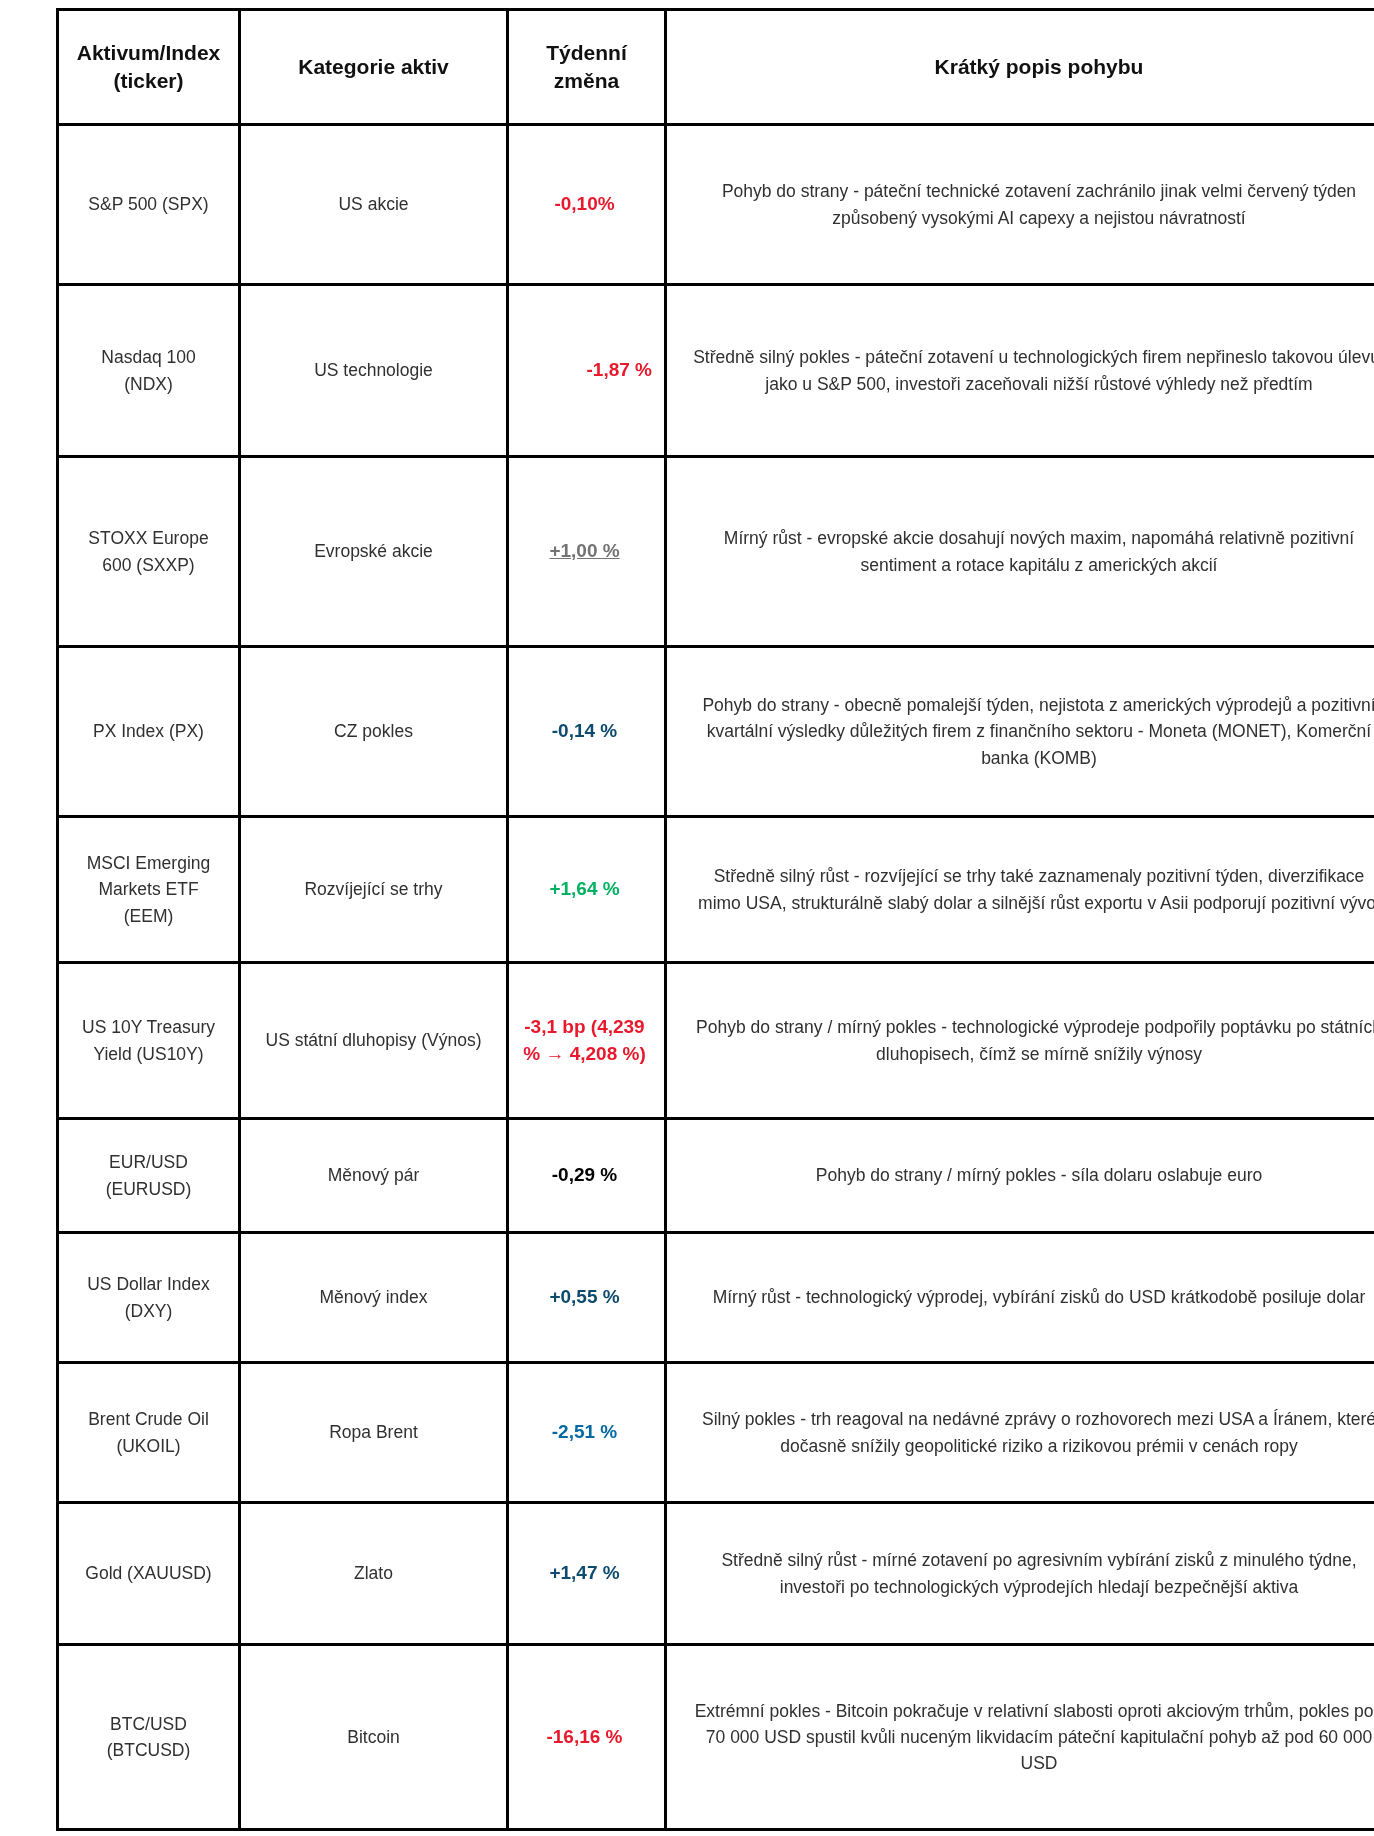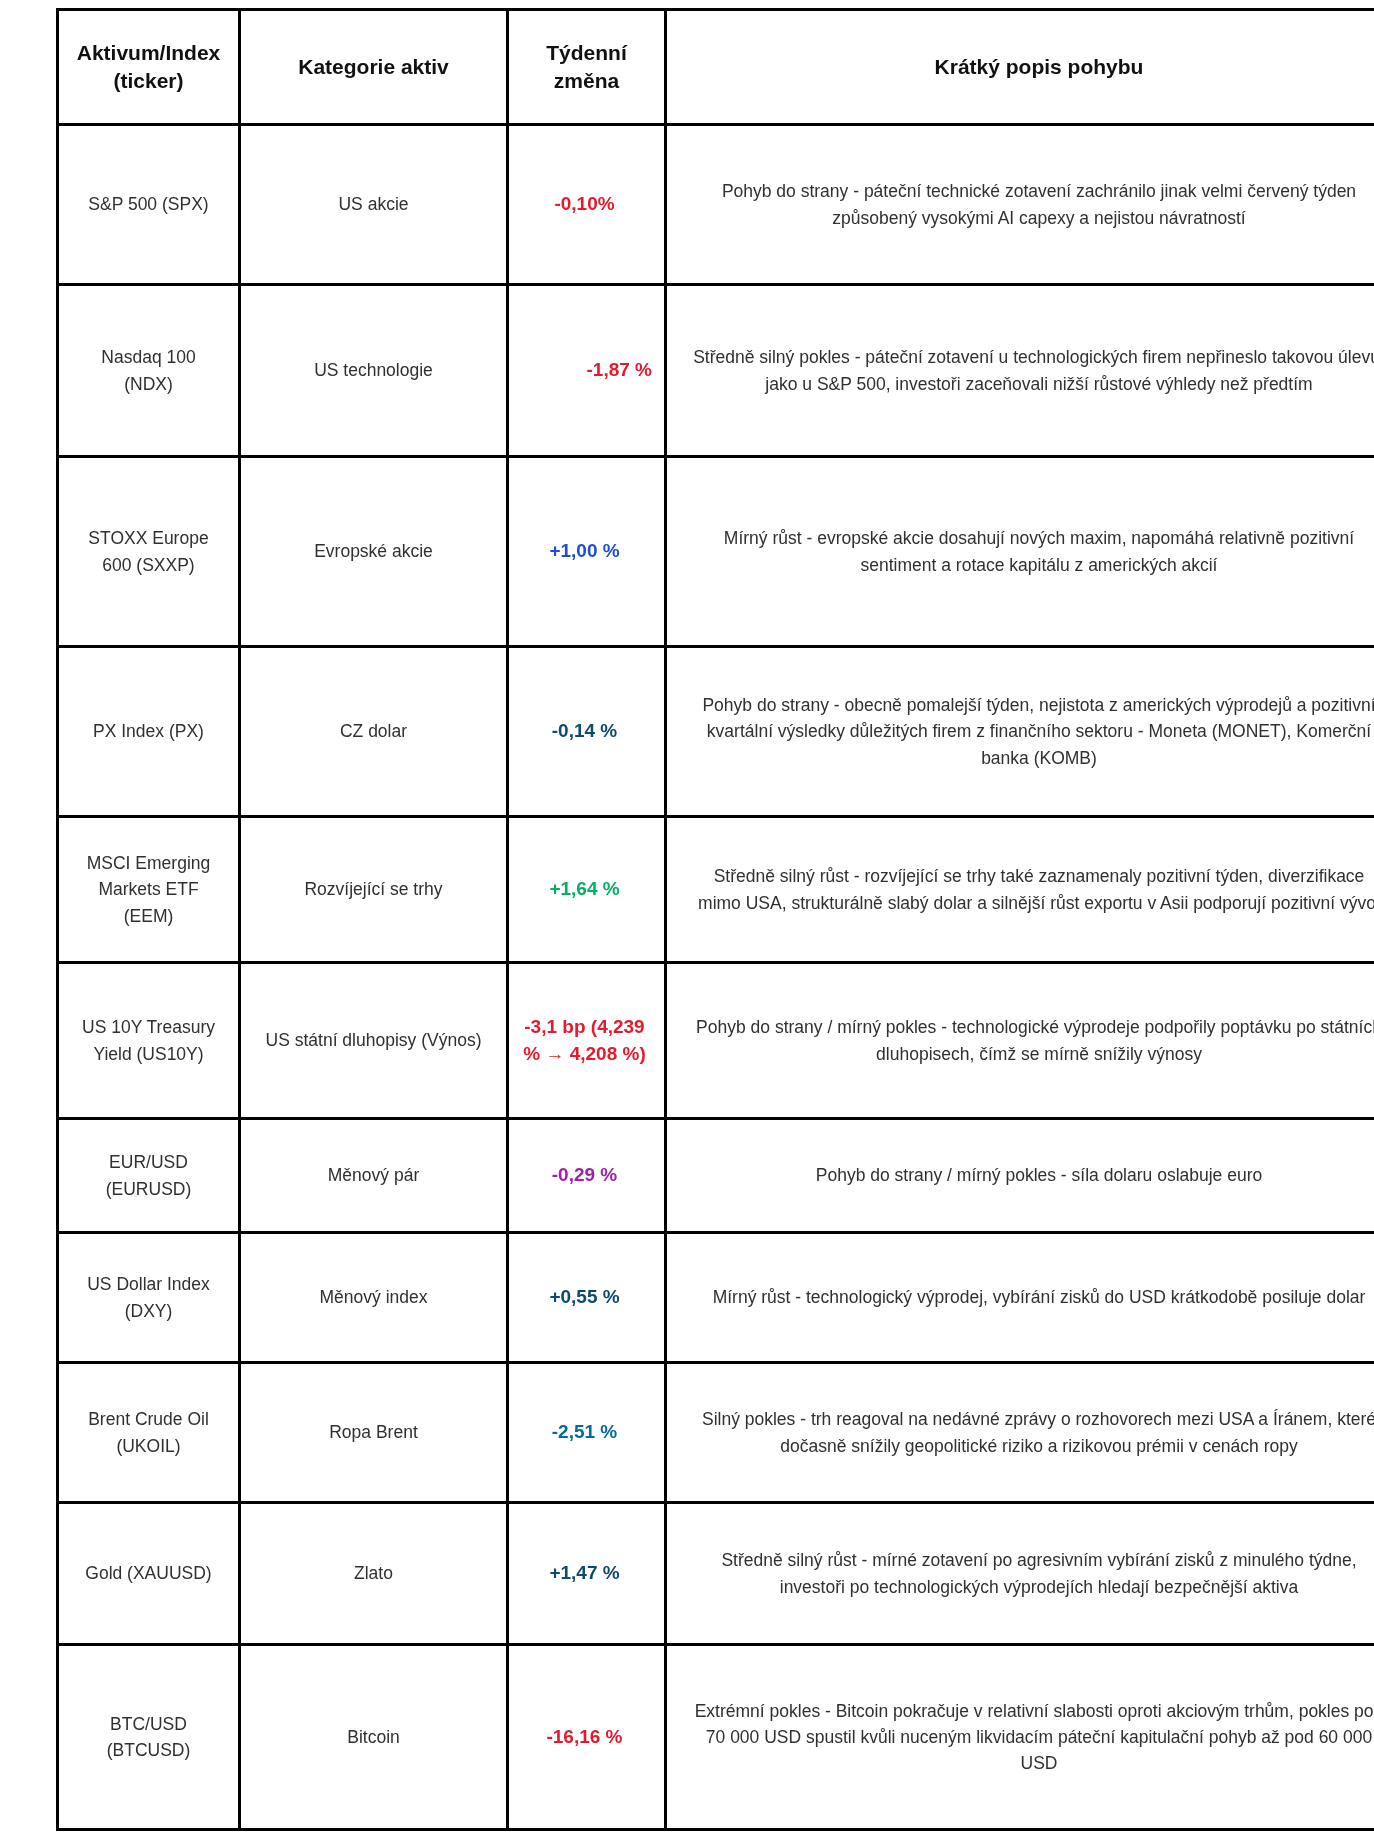--- a/index.html
+++ b/index.html
@@ -102,45 +102,45 @@
       </tr>
       <tr>
         <td>Nasdaq 100 (NDX)</td>
         <td>US technologie</td>
         <td class="change-cell" style="color: rgb(232, 25, 44); text-align: right;">-1,87 %</td>
         <td class="desc-cell">Středně silný pokles - páteční zotavení u technologických firem nepřineslo takovou úlevu, jako u S&amp;P 500, investoři zaceňovali nižší růstové výhledy než předtím</td>
       </tr>
       <tr>
         <td>STOXX Europe 600 (SXXP)</td>
         <td>Evropské akcie</td>
-        <td class="change-cell" style="color: #1d4ed8;">+1,00 %</td>
+        <td class="change-cell" style="color: #737373; text-decoration: underline;">+1,00 %</td>
         <td class="desc-cell">Mírný růst - evropské akcie dosahují nových maxim, napomáhá relativně pozitivní sentiment a rotace kapitálu z amerických akcií</td>
       </tr>
       <tr>
         <td>PX Index (PX)</td>
-        <td>CZ dolar</td>
+        <td>CZ pokles</td>
         <td class="change-cell" style="color: #0c4a6e;">-0,14 %</td>
         <td class="desc-cell">Pohyb do strany - obecně pomalejší týden, nejistota z amerických výprodejů a pozitivní kvartální výsledky důležitých firem z finančního sektoru - Moneta (MONET), Komerční banka (KOMB)</td>
       </tr>
       <tr>
         <td>MSCI Emerging Markets ETF (EEM)</td>
         <td>Rozvíjející se trhy</td>
         <td class="change-cell" style="color: rgb(0, 177, 98);">+1,64 %</td>
         <td class="desc-cell">Středně silný růst - rozvíjející se trhy také zaznamenaly pozitivní týden, diverzifikace mimo USA, strukturálně slabý dolar a silnější růst exportu v Asii podporují pozitivní vývoj</td>
       </tr>
       <tr>
         <td>US 10Y Treasury Yield (US10Y)</td>
         <td>US státní dluhopisy (Výnos)</td>
         <td class="change-cell" style="color: rgb(232, 25, 44); text-align: center;">-3,1 bp (4,239 % → 4,208 %)</td>
         <td class="desc-cell">Pohyb do strany / mírný pokles - technologické výprodeje podpořily poptávku po státních dluhopisech, čímž se mírně snížily výnosy</td>
       </tr>
       <tr>
         <td>EUR/USD (EURUSD)</td>
         <td>Měnový pár</td>
-        <td class="change-cell" style="color: #a21caf;">-0,29 %</td>
+        <td class="change-cell" style="color: #000000;">-0,29 %</td>
         <td class="desc-cell">Pohyb do strany / mírný pokles - síla dolaru oslabuje euro</td>
       </tr>
       <tr>
         <td>US Dollar Index (DXY)</td>
         <td>Měnový index</td>
         <td class="change-cell" style="color: #0c4a6e;">+0,55 %</td>
         <td class="desc-cell">Mírný růst - technologický výprodej, vybírání zisků do USD krátkodobě posiluje dolar</td>
       </tr>
       <tr>
         <td>Brent Crude Oil (UKOIL)</td>

